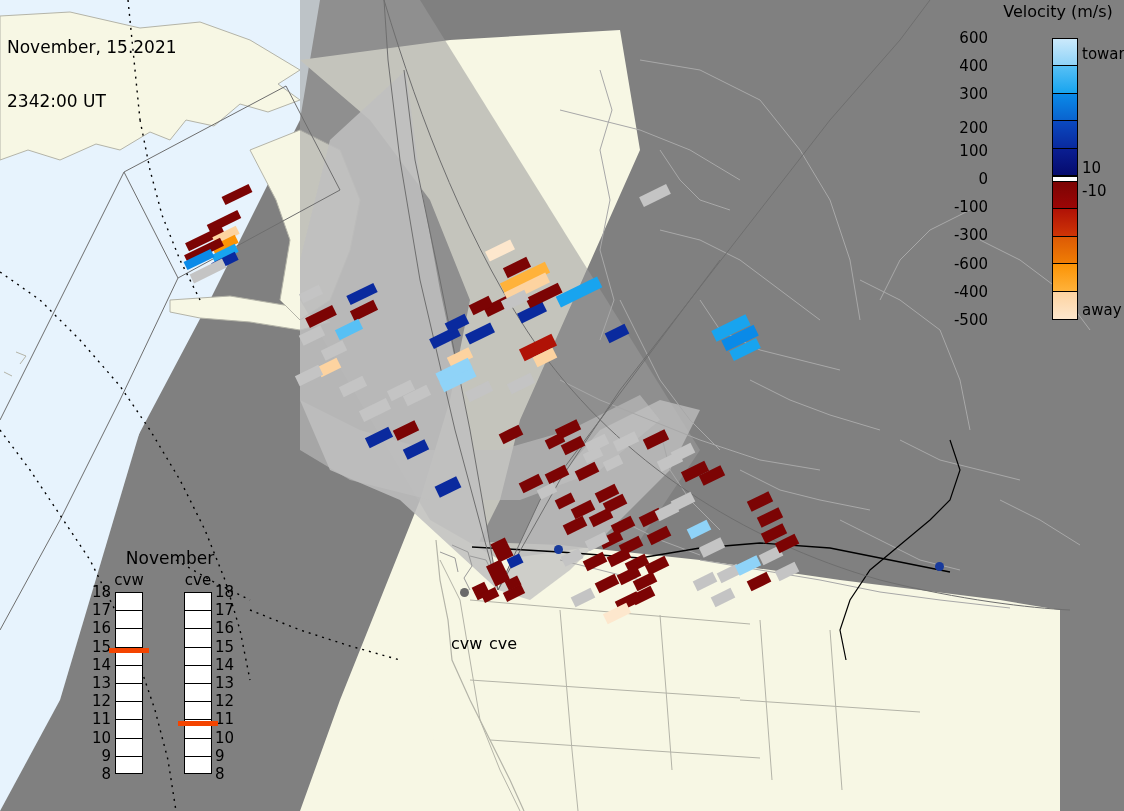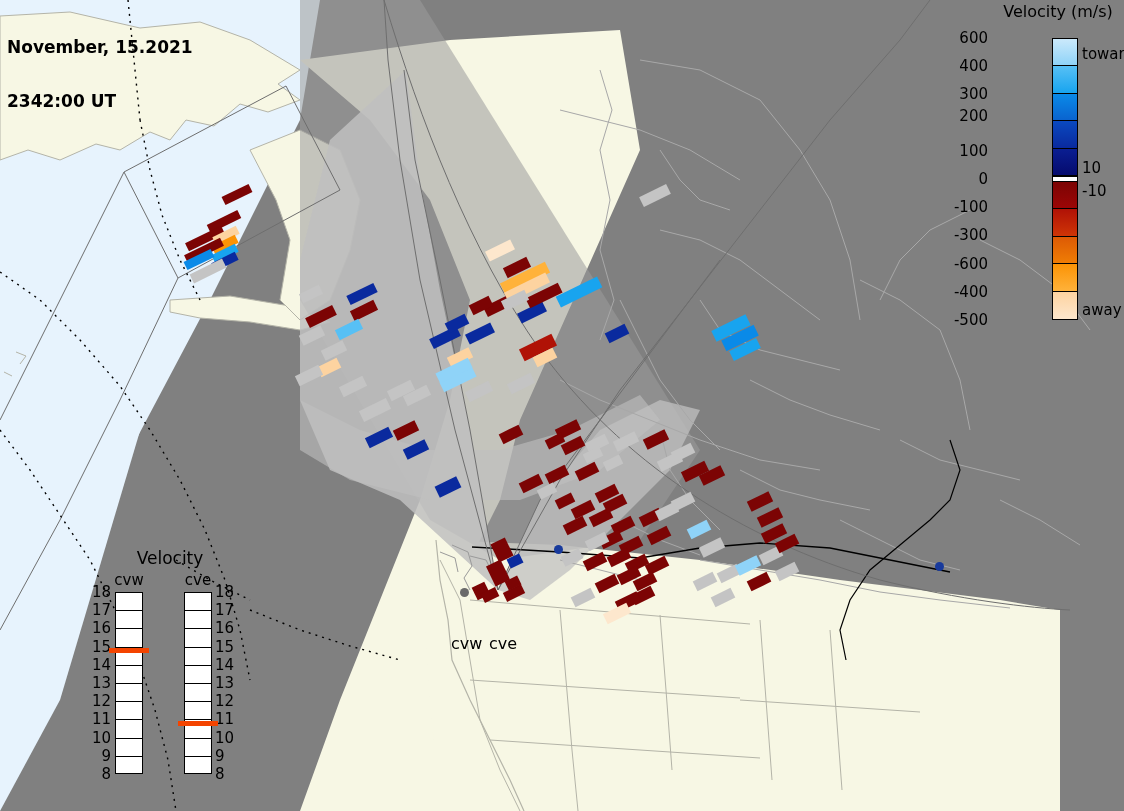--- a/index.html
+++ b/index.html
@@ -5,21 +5,21 @@
   html,body{margin:0;padding:0;background:#808080;}
   body{width:1124px;height:811px;overflow:hidden;
        font-family:"DejaVu Sans","Liberation Sans",sans-serif;}
   #stage{position:relative;width:1124px;height:811px;overflow:hidden;background:#808080;}
 
   
   #mapsvg{position:absolute;left:0;top:0;width:1124px;height:811px;}
 
   
   #stamp{position:absolute;left:7px;top:2px;color:#000;font-size:17px;line-height:18px;
-         white-space:pre;letter-spacing:0px;font-weight:bold;}
+         white-space:pre;letter-spacing:0px;}
   #stamp div{margin:0;padding:0;}
 
   
   #vel{position:absolute;left:990px;top:0px;width:134px;height:340px;}
   #vel .title{position:absolute;left:2px;top:2px;width:132px;text-align:center;
               font-size:16px;color:#000;white-space:nowrap;}
   #cbar{position:absolute;left:62px;top:38px;width:26px;height:282px;
         border:1px solid #000;box-sizing:border-box;}
   #cbar .band{width:100%;border-bottom:1px solid #000;box-sizing:border-box;}
   #cbar .band:last-child{border-bottom:none;}
@@ -316,37 +316,37 @@
         <div class="band" title="-100 to -10" style="height: 27.4px; background: linear-gradient(rgb(124, 4, 4), rgb(156, 6, 6));"></div>
         <div class="band" title="-200 to -100" style="height: 27.4px; background: linear-gradient(rgb(176, 18, 6), rgb(207, 53, 6));"></div>
         <div class="band" title="-300 to -200" style="height: 27.4px; background: linear-gradient(rgb(221, 90, 5), rgb(239, 125, 5));"></div>
         <div class="band" title="-400 to -300" style="height: 27.4px; background: linear-gradient(rgb(251, 147, 5), rgb(255, 178, 58));"></div>
         <div class="band" title="-500 to -400" style="height: 27.4px; background: linear-gradient(rgb(253, 211, 160), rgb(253, 231, 205));"></div>
       </div>
     <div id="cbticks">
         <div class="cbtick" style="top: 29px;">600</div>
         <div class="cbtick" style="top: 57.2px;">400</div>
         <div class="cbtick" style="top: 85.4px;">300</div>
-        <div class="cbtick" style="top: 107px;">200</div>
+        <div class="cbtick" style="top: 119px;">200</div>
         <div class="cbtick" style="top: 141.8px;">100</div>
         <div class="cbtick" style="top: 170px;">0</div>
         <div class="cbtick" style="top: 198.2px;">-100</div>
         <div class="cbtick" style="top: 226.4px;">-300</div>
         <div class="cbtick" style="top: 254.6px;">-600</div>
         <div class="cbtick" style="top: 282.8px;">-400</div>
         <div class="cbtick" style="top: 311px;">-500</div>
       </div>
     <div class="cbside" style="top:45px;">toward</div>
     <div class="cbside" style="top:159px;">10</div>
     <div class="cbside" style="top:182px;">-10</div>
     <div class="cbside" style="top:301px;text-align:right;">away</div>
   </div>
 
   <div id="freq">
-    <div class="ftitle">Velocity</div>
+    <div class="ftitle">November</div>
     <div class="fcolhead" style="left:11px;top:26px;">cvw</div>
     <div class="fcolhead" style="left:80px;top:26px;">cve</div>
     <div class="fbar" id="fbarW" style="left:20px;top:47px;height:182px;">
         <div class="seg" style="height: 18.2px;"></div>
         <div class="seg" style="height: 18.2px;"></div>
         <div class="seg" style="height: 18.2px;"></div>
         <div class="seg" style="height: 18.2px;"></div>
         <div class="seg" style="height: 18.2px;"></div>
         <div class="seg" style="height: 18.2px;"></div>
         <div class="seg" style="height: 18.2px;"></div>

